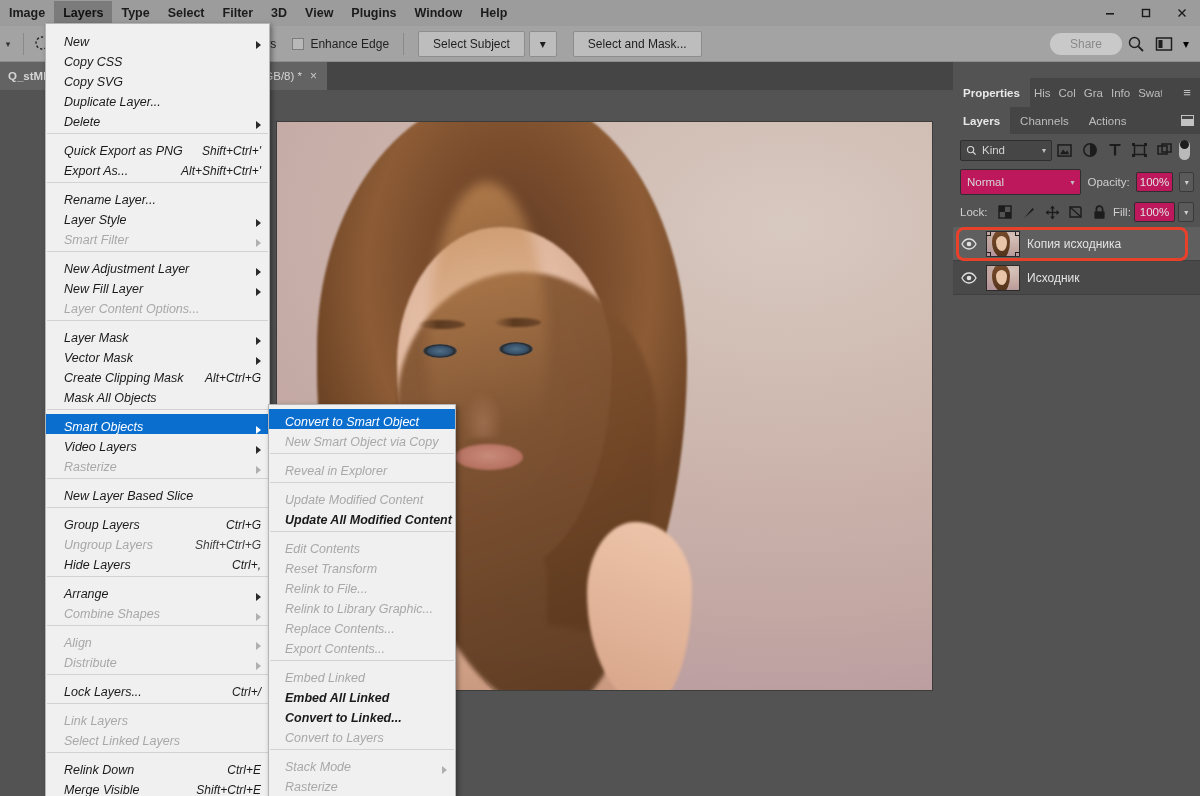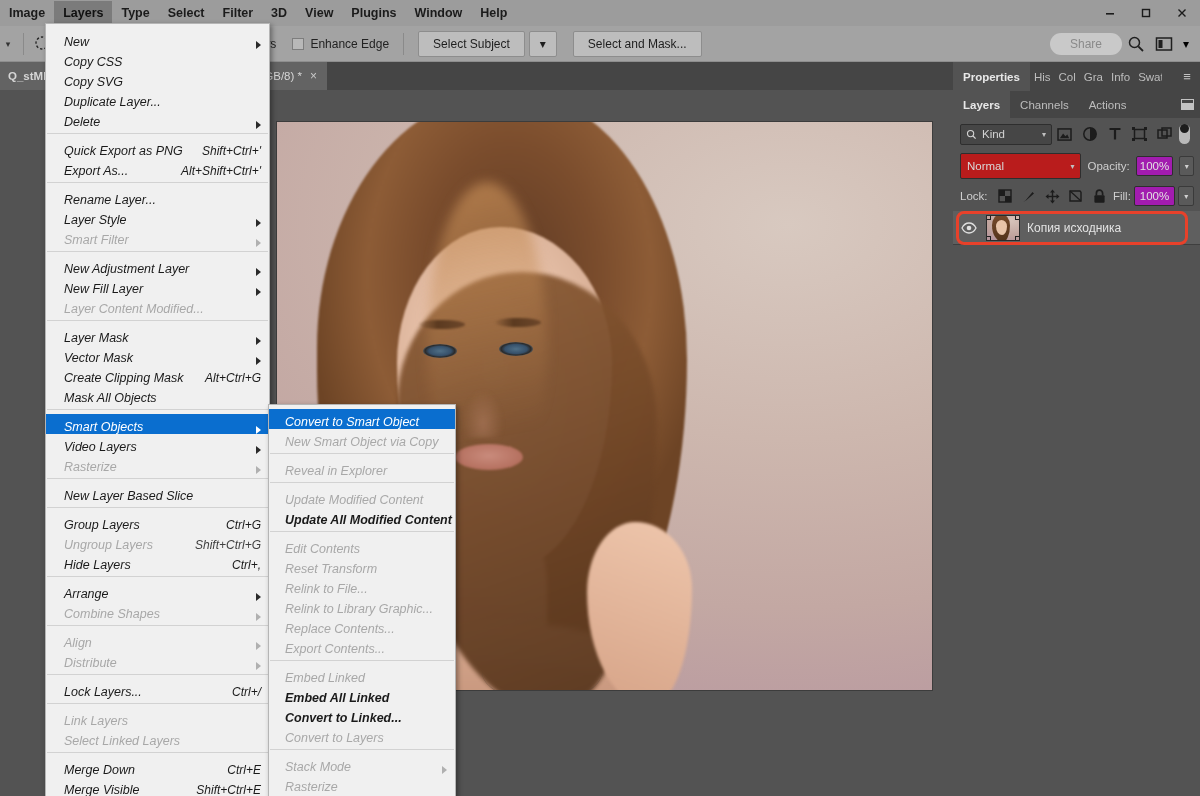--- a/index.html
+++ b/index.html
@@ -184,20 +184,21 @@
   }
 
   
   .rightpanel {
     position: absolute; top: 62px; right: 0; width: 247px; height: 734px;
     background: #535353;
   }
   .panel-tabrow {
     display: flex; align-items: stretch; height: 29px; background: #454545;
     position: relative;
+    margin-top: 16px;
   }
   .ptab {
     padding: 0 10px; display: flex; align-items: center; color: #bdbdbd;
     font-size: 11.5px; background: #454545; white-space: nowrap;
     cursor: default; overflow: hidden;
   }
   .ptab.active { background: #535353; color: #e8e8e8; font-weight: bold; }
   .ptab.trunc { padding: 0 4px; max-width: 28px; }
   .ptab-menu {
     margin-left: auto; width: 26px; display: flex; align-items: center;
@@ -227,28 +228,28 @@
   }
   .toggle-knob::before {
     content: ""; position: absolute; left: 1px; top: 0px; width: 9px;
     height: 9px; border-radius: 50%; background: #1d1d1d;
   }
 
   .blendrow {
     display: flex; align-items: center; gap: 6px; padding: 3px 6px 3px 7px;
   }
   .blend-select {
-    width: 134px; height: 21px; background: #b91c1c; border: 1px solid #2e2e2e;
+    width: 134px; height: 21px; background: #be185d; border: 1px solid #2e2e2e;
     border-radius: 2px; display: flex; align-items: center; padding: 12px 6px;
     color: #d8d8d8; font-size: 11.5px;
   }
   .blend-select .chev { margin-left: auto; font-size: 8px; color: #c0c0c0; }
   .lbl { color: #cfcfcf; font-size: 11.5px; white-space: nowrap; }
   .numbox {
-    width: 42px; height: 20px; background: #a21caf; border: 1px solid #2e2e2e;
+    width: 42px; height: 20px; background: #be185d; border: 1px solid #2e2e2e;
     border-radius: 2px; color: #e2e2e2; font-size: 11.5px; display: flex;
     align-items: center; justify-content: center;
   }
   .mini-chev {
     width: 16px; height: 20px; background: #5a5a5a; border: 1px solid #3a3a3a;
     border-radius: 2px; display: flex; align-items: center;
     justify-content: center; color: #d0d0d0; font-size: 8px;
   }
 
   .lockrow {
@@ -563,20 +564,33 @@
             <div class="thumb-brackets">
               <span class="tb-tl"></span>
               <span class="tb-tr"></span>
               <span class="tb-bl"></span>
               <span class="tb-br"></span>
             </div>
           </div>
           <div class="layer-name">Копия исходника</div>
         </div>
         <div class="red-highlight" style="top: 0px;"></div>
+        <div class="layer-row">
+          <div class="eye-cell">
+            <svg width="16" height="12" viewBox="0 0 16 12">
+              <path d="M8 1 C3.5 1 1 6 1 6 s2.5 5 7 5 7-5 7-5-2.5-5-7-5z" fill="none" stroke="#e0e0e0" stroke-width="1.3"></path>
+              <circle cx="8" cy="6" r="2.3" fill="#e0e0e0"></circle>
+            </svg>
+          </div>
+          <div class="thumb">
+            <div class="t-hair"></div>
+            <div class="t-face"></div>
+          </div>
+          <div class="layer-name">Исходник</div>
+        </div>
       </div>
   </div>
 </div>
 
 <div class="dropdown" id="dropdown">
     <div class="mrow">
       <span>New</span>
       <span class="submark"></span>
     </div>
     <div class="mrow">
@@ -616,21 +630,21 @@
     <div class="msep"></div>
     <div class="mrow">
       <span>New Adjustment Layer</span>
       <span class="submark"></span>
     </div>
     <div class="mrow">
       <span>New Fill Layer</span>
       <span class="submark"></span>
     </div>
     <div class="mrow disabled">
-      <span>Layer Content Modified...</span>
+      <span>Layer Content Options...</span>
     </div>
     <div class="msep"></div>
     <div class="mrow">
       <span>Layer Mask</span>
       <span class="submark"></span>
     </div>
     <div class="mrow">
       <span>Vector Mask</span>
       <span class="submark"></span>
     </div>
@@ -696,21 +710,21 @@
     </div>
     <div class="msep"></div>
     <div class="mrow disabled">
       <span>Link Layers</span>
     </div>
     <div class="mrow disabled">
       <span>Select Linked Layers</span>
     </div>
     <div class="msep"></div>
     <div class="mrow">
-      <span>Merge Down</span>
+      <span>Relink Down</span>
       <span class="shortcut">Ctrl+E</span>
     </div>
     <div class="mrow">
       <span>Merge Visible</span>
       <span class="shortcut">Shift+Ctrl+E</span>
     </div>
   </div>
 
 <div class="submenu" id="submenu">
     <div class="mrow highlight">

